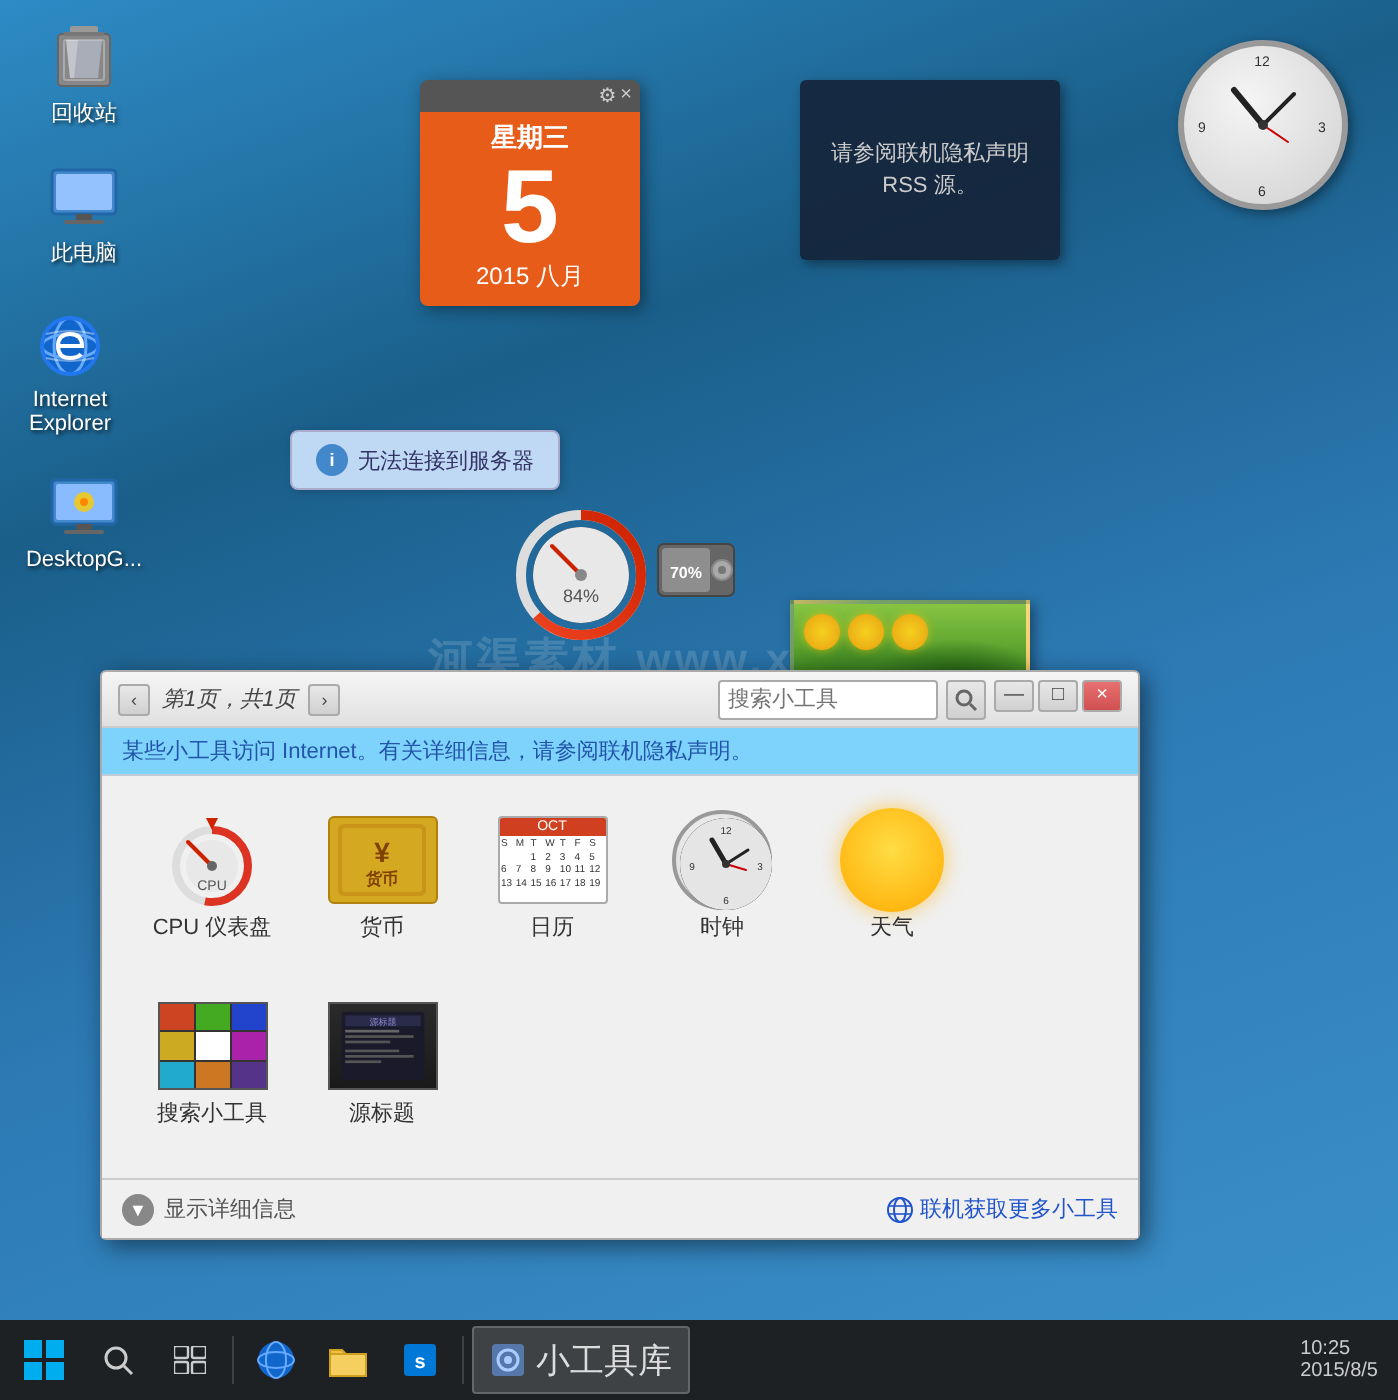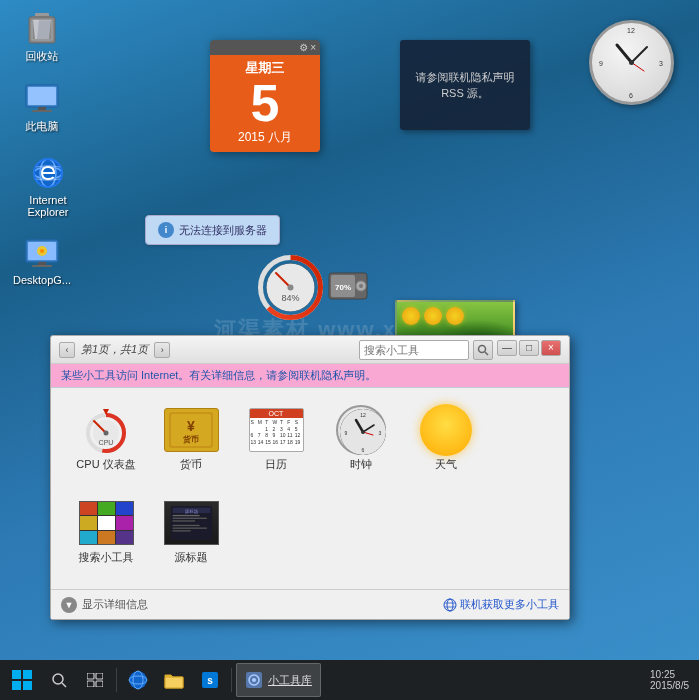--- a/index.html
+++ b/index.html
@@ -65,21 +65,21 @@
 
     
     .thispc-icon {
       top: 80px;
       left: 10px;
     }
 
     
     .ie-icon {
       top: 155px;
-      left: 16px;
+      left: 3px;
     }
 
     
     .desktopg-icon {
       top: 235px;
       left: 10px;
     }
 
     
     
@@ -336,21 +336,21 @@
       font-size: 10px;
       color: #444;
     }
 
     .dialog-win-btn.close {
       background: linear-gradient(to bottom, #e87070, #d05050);
       color: white;
     }
 
     .dialog-notice {
-      background: #f9a8d4;
+      background: #7dd3fc;
       border-bottom: 1px solid #c0ccd8;
       padding: 4px 10px;
       font-size: 11px;
       color: #2255aa;
       cursor: pointer;
     }
 
     .dialog-gadget-grid {
       display: flex;
       flex-wrap: wrap;
@@ -611,23 +611,22 @@
 
     .taskbar-app-icon {
       width: 18px;
       height: 18px;
       display: flex;
       align-items: center;
       justify-content: center;
     }
 
     .taskbar-app-label {
-      font-size: 11px;
+      font-size: 17px;
       color: #ddd;
-      text-decoration: underline;
     }
 
     .taskbar-spacer { flex: 1; }
 
     
     .clock-svg {
       position: absolute;
       top: 0; left: 0;
     }
   </style>

